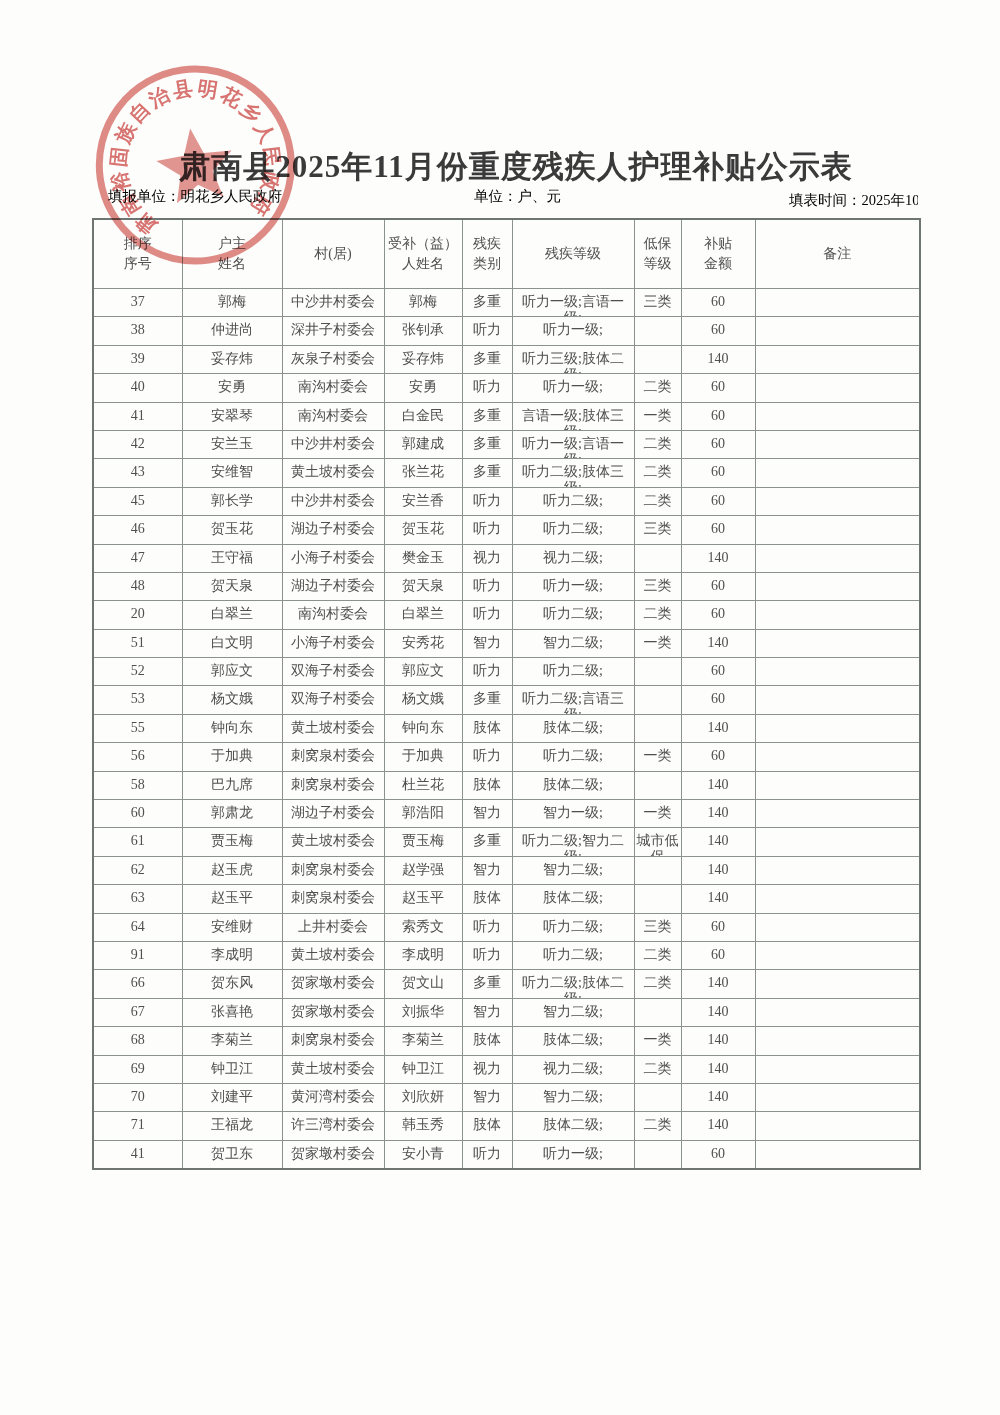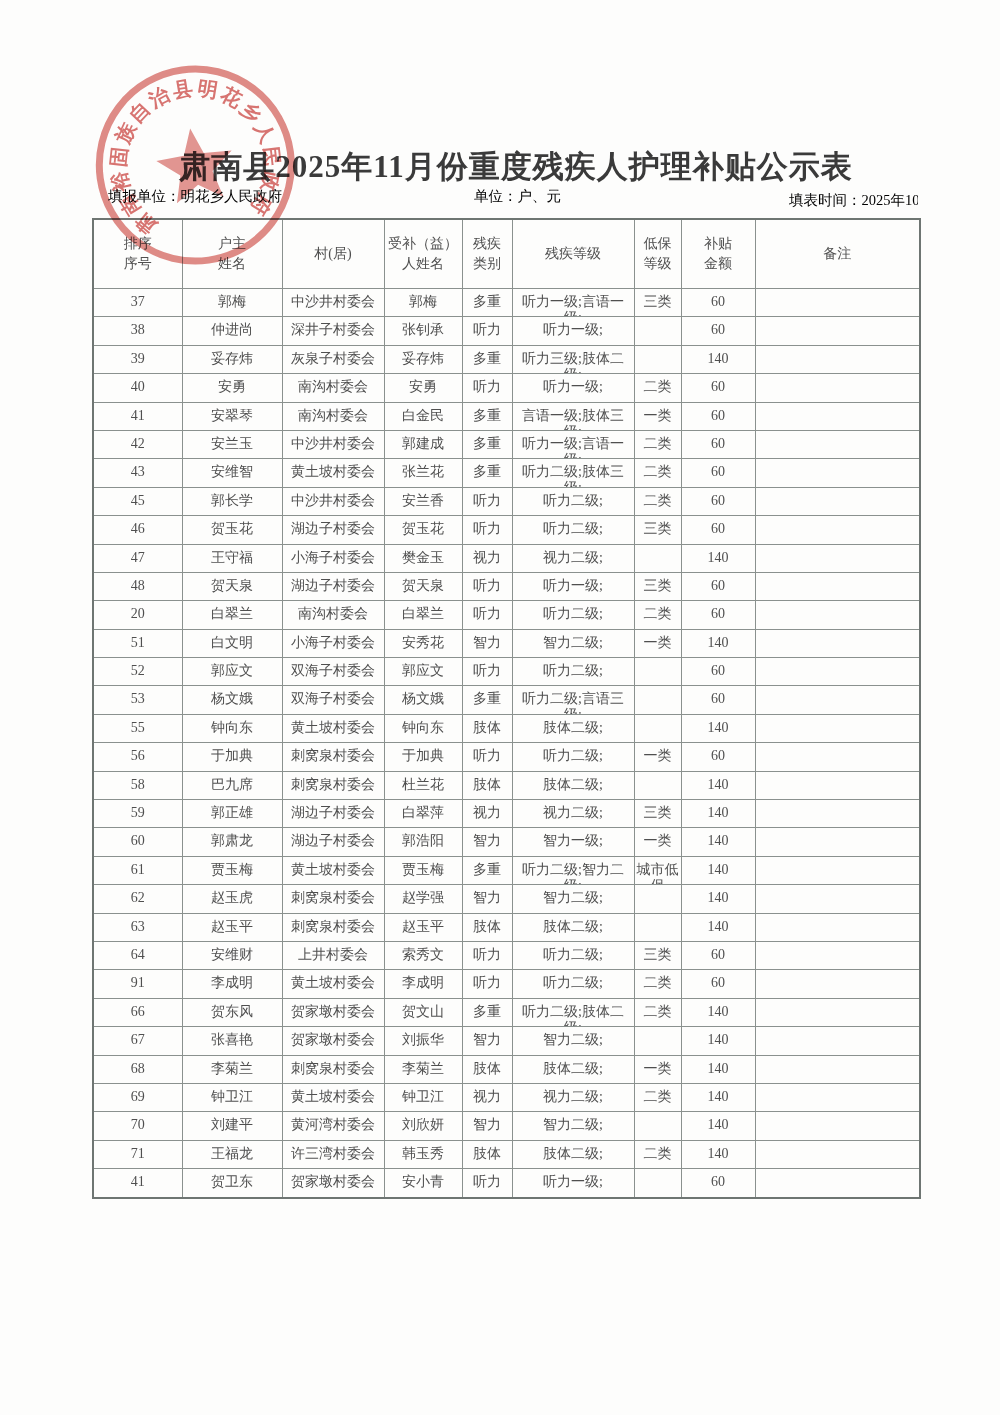--- a/index.html
+++ b/index.html
@@ -641,49 +641,20 @@
           </td>
           <td class="c-amount">
             <div class="cl">140</div>
           </td>
           <td class="c-note">
             <div class="cl"></div>
           </td>
         </tr>
         <tr>
           <td class="c-rank">
-            <div class="cl">59</div>
-          </td>
-          <td class="c-hname">
-            <div class="cl">郭正雄</div>
-          </td>
-          <td class="c-village">
-            <div class="cl">湖边子村委会</div>
-          </td>
-          <td class="c-rname">
-            <div class="cl">白翠萍</div>
-          </td>
-          <td class="c-type">
-            <div class="cl">视力</div>
-          </td>
-          <td class="c-grade">
-            <div class="cl">视力二级;</div>
-          </td>
-          <td class="c-dibao">
-            <div class="cl">三类</div>
-          </td>
-          <td class="c-amount">
-            <div class="cl">140</div>
-          </td>
-          <td class="c-note">
-            <div class="cl"></div>
-          </td>
-        </tr>
-        <tr>
-          <td class="c-rank">
             <div class="cl">60</div>
           </td>
           <td class="c-hname">
             <div class="cl">郭肃龙</div>
           </td>
           <td class="c-village">
             <div class="cl">湖边子村委会</div>
           </td>
           <td class="c-rname">
             <div class="cl">郭浩阳</div>

